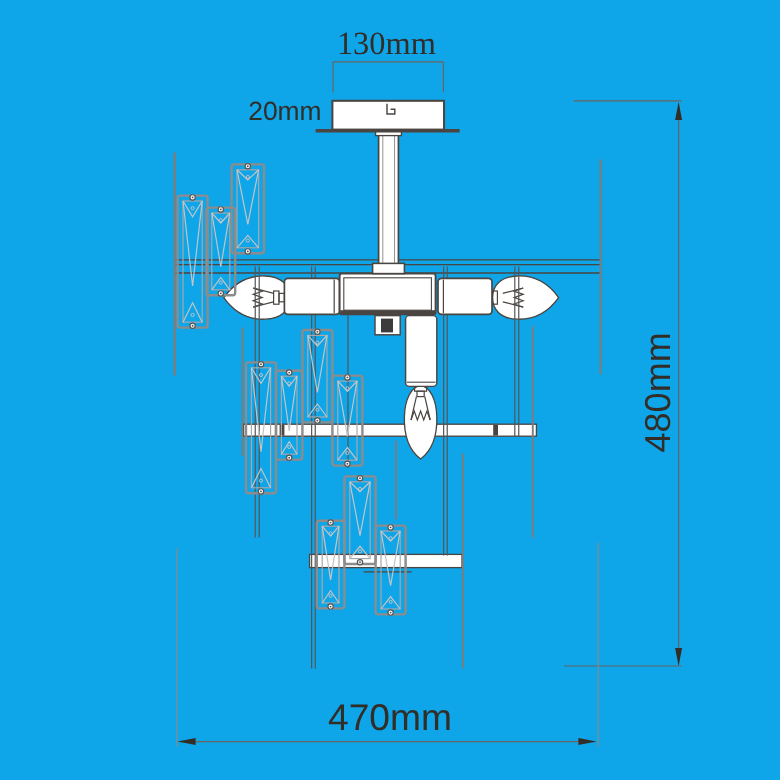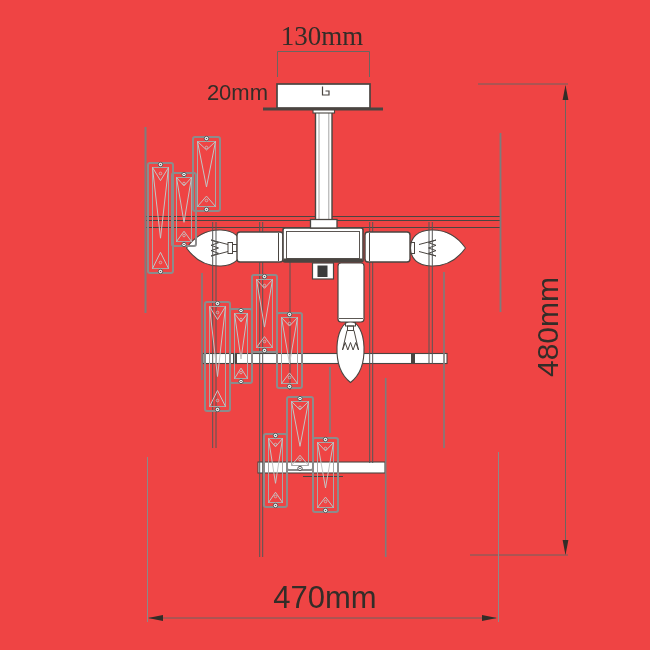--- a/index.html
+++ b/index.html
@@ -1,16 +1,16 @@
 <!DOCTYPE html>
 <html><head>
 <meta charset="utf-8">
 <style>
   html,body{margin:0;padding:0;background:#ffffff;}
-  .page{width:650px;height:650px;position:relative;background:#ef4444;overflow:hidden;}
+  .page{width:650px;height:650px;position:relative;background:#0ea5e9;overflow:hidden;}
   svg{display:block;}
   text{font-family:"Liberation Sans","DejaVu Sans",sans-serif;fill:#332d28;}
   text.serif{font-family:"Liberation Serif","DejaVu Serif",serif;}
 </style>
 </head>
 <body>
 
 <div class="page">
 <svg viewBox="0 0 650 650" width="650" height="650">
 

